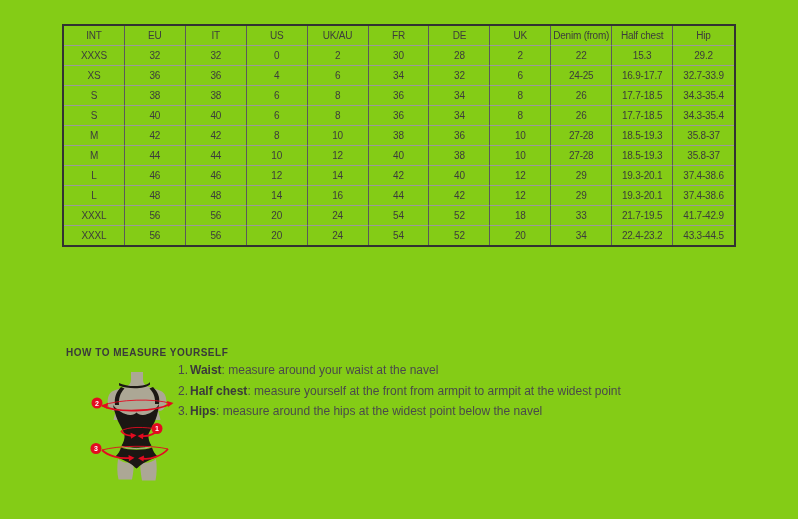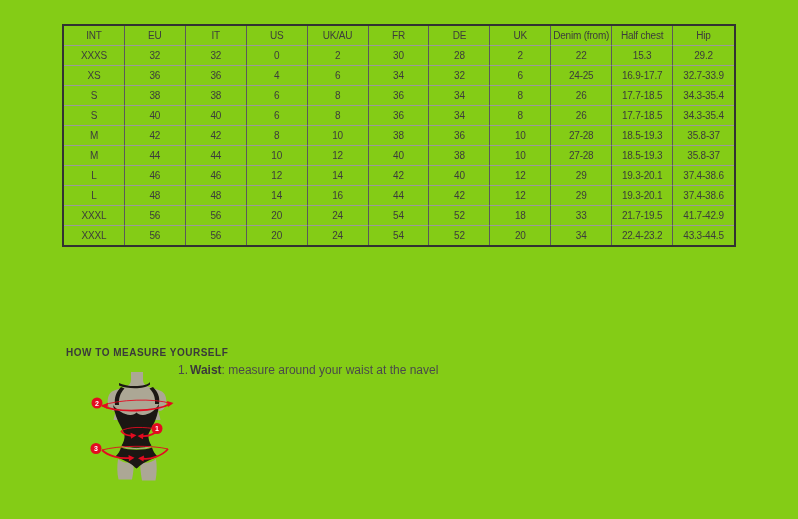--- a/index.html
+++ b/index.html
@@ -290,15 +290,21 @@
     <g>
       <circle cx="8" cy="76.5" r="5.5" fill="#e30b20"></circle>
       <text class="badge-num" x="8" y="79.1" text-anchor="middle">3</text>
     </g>
   </svg>
 
   <div class="steps">
     <div class="step">
       <span class="num">1.</span><span class="lbl">Waist</span><span class="txt">: measure around your waist at the navel</span>
     </div>
+    <div class="step">
+      <span class="num">2.</span><span class="lbl">Half chest</span><span class="txt">: measure yourself at the front from armpit to armpit at the widest point</span>
+    </div>
+    <div class="step">
+      <span class="num">3.</span><span class="lbl">Hips</span><span class="txt">: measure around the hips at the widest point below the navel</span>
+    </div>
   </div>
 
 </div>
 
 </body></html>

